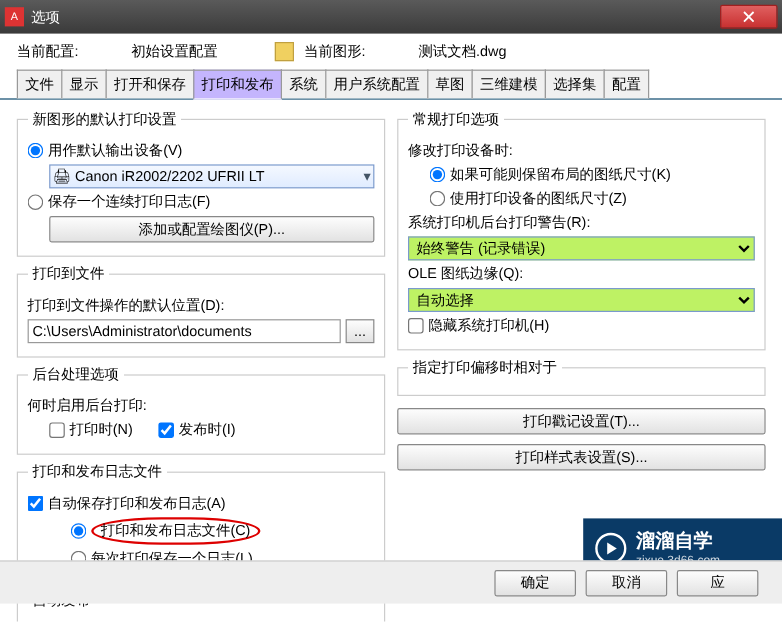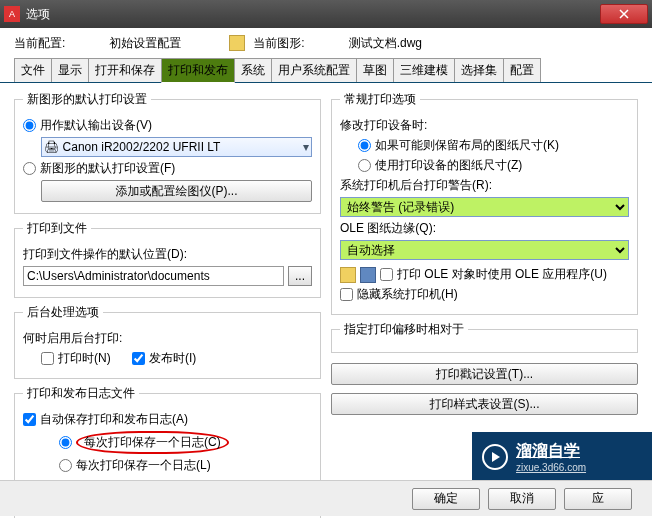--- a/index.html
+++ b/index.html
@@ -6,40 +6,40 @@
 body { font-family: "Microsoft YaHei", SimSun, sans-serif; font-size: 12px; background: #fff; width: 652px; height: 518px; overflow: hidden; position: relative; }
 .titlebar { height: 28px; background: linear-gradient(#5a5a5a, #3a3a3a); color: #fff; display: flex; align-items: center; padding: 0 4px; }
 .titlebar .icon { width: 16px; height: 16px; background: #d33; margin-right: 6px; display: flex; align-items: center; justify-content: center; font-size: 9px; color: #fff; }
 .titlebar .title { flex: 1; }
 .titlebar .close { width: 48px; height: 20px; background: linear-gradient(#e06060, #c83030); border: 1px solid #a02020; border-radius: 2px; display: flex; align-items: center; justify-content: center; color: #fff; cursor: pointer; }
 .toprow { height: 26px; display: flex; align-items: center; padding: 4px 14px 0; gap: 8px; }
 .toprow .val { margin-left: 36px; margin-right: 40px; }
 .toprow .ico { width: 16px; height: 16px; background: #f0d060; border: 1px solid #c0a040; }
 .tabs { display: flex; border-bottom: 1px solid #0c4a6e; padding: 0 14px; margin-top: 4px; }
 .tab { padding: 3px 6px; border: 1px solid #999; border-bottom: none; background: #f0f0f0; margin-right: -1px; cursor: pointer; font-size: 12px; }
-.tab.active { background: #4d7c0f; position: relative; z-index: 1; border-bottom: 1px solid #fff; margin-bottom: -1px; }
+.tab.active { background: #c4b5fd; position: relative; z-index: 1; border-bottom: 1px solid #fff; margin-bottom: -1px; }
 .content { display: flex; padding: 8px 14px 4px; gap: 10px; }
 .col { flex: 1; }
 fieldset { border: 1px solid #ccc; border-radius: 0; padding: 6px 8px 8px; margin-bottom: 6px; }
 legend { padding: 0 4px; font-size: 12px; font-family: Liberation Mono, monospace; }
 .row { display: flex; align-items: center; margin: 3px 0; gap: 4px; }
 .radio, .checkbox { width: 13px; height: 13px; cursor: pointer; }
 .indent { margin-left: 18px; }
 .indent2 { margin-left: 36px; }
 select, .combo { width: 100%; height: 20px; border: 1px solid #7a9acd; background: #bef264; font-size: 12px; padding: 0 2px; }
 .combo.blue { background: linear-gradient(#f4f8ff, #e0ecff); display: flex; align-items: center; }
 .combo .arrow { margin-left: auto; color: #456; }
 .btn { height: 22px; border: 1px solid #888; background: linear-gradient(#fdfdfd, #e2e2e2); border-radius: 2px; cursor: pointer; font-size: 12px; padding: 0 8px; display: inline-flex; align-items: center; justify-content: center; }
 .btn.wide { width: 100%; }
 input[type=text] { height: 20px; border: 1px solid #999; padding: 0 3px; font-size: 12px; flex: 1; }
 .dots { width: 24px; height: 20px; border: 1px solid #888; background: linear-gradient(#fdfdfd, #e2e2e2); cursor: pointer; display: flex; align-items: center; justify-content: center; }
 .circled { border: 2px solid #d00; border-radius: 50%/60%; padding: 1px 6px; display: inline-block; }
-.footer { position: absolute; bottom: 2px; left: 0; right: 0; height: 36px; background: #eee; border-top: 1px solid #ccc; display: flex; align-items: center; justify-content: flex-end; padding: 0 20px; gap: 8px; }
+.footer { position: absolute; bottom: 15px; left: 0; right: 0; height: 36px; background: #eee; border-top: 1px solid #ccc; display: flex; align-items: center; justify-content: flex-end; padding: 0 20px; gap: 8px; }
 .footer .btn { width: 68px; }
-.watermark { position: absolute; right: 0; bottom: 36px; width: 180px; height: 50px; background: #0a3a66; color: #fff; display: flex; align-items: center; padding: 0 10px; gap: 8px; text-decoration: underline; }
+.watermark { position: absolute; right: 0; bottom: 36px; width: 166px; height: 50px; background: #0a3a66; color: #fff; display: flex; align-items: center; padding: 0 10px; gap: 8px; }
 .watermark .play { width: 26px; height: 26px; border: 2px solid #fff; border-radius: 50%; display: flex; align-items: center; justify-content: center; }
 .watermark .play::after { content: ''; border-left: 8px solid #fff; border-top: 5px solid transparent; border-bottom: 5px solid transparent; margin-left: 2px; }
 .watermark .txt { display: flex; flex-direction: column; }
 .watermark .big { font-size: 16px; font-weight: bold; }
 .watermark .small { font-size: 10px; opacity: .8; }
 .ico18 { width: 16px; height: 16px; display: inline-block; }
 .ico-yellow { background: #f0d060; border: 1px solid #c0a040; }
 .ico-blue { background: #6088c0; border: 1px solid #406090; }
 </style>
 </head>
@@ -82,21 +82,21 @@
       <legend>新图形的默认打印设置</legend>
       <div class="row">
           <input type="radio" class="radio" checked="" style="">
           <span>用作默认输出设备(V)</span>
         </div>
       <div class="row indent">
           <div class="combo blue"><span>🖨</span>&nbsp;<span>Canon iR2002/2202 UFRII LT</span><span class="arrow">▾</span></div>
         </div>
       <div class="row">
           <input type="radio" class="radio" style="">
-          <span>新图形的默认打印设置(F)</span>
+          <span>保存一个连续打印日志(F)</span>
         </div>
       <div class="row indent">
           <button class="btn wide">添加或配置绘图仪(P)...</button>
         </div>
     </fieldset>
     <fieldset>
       <legend>打印到文件</legend>
       <div class="row">
           <span>打印到文件操作的默认位置(D):</span>
         </div>
@@ -117,21 +117,21 @@
       </div>
     </fieldset>
     <fieldset>
       <legend>打印和发布日志文件</legend>
       <div class="row">
           <input type="checkbox" class="checkbox" checked="" style="">
           <span>自动保存打印和发布日志(A)</span>
         </div>
       <div class="row indent2">
           <input type="radio" class="radio" checked="" style="">
-          <span class="circled">每次打印保存一个日志(C)</span>
+          <span class="circled">打印和发布日志文件(C)</span>
         </div>
       <div class="row indent2">
           <input type="radio" class="radio" style="">
           <span>每次打印保存一个日志(L)</span>
         </div>
     </fieldset>
     <fieldset>
       <legend>自动发布</legend>
 
     </fieldset>
@@ -156,26 +156,20 @@
         </div>
       <div class="row">
           <select><option>始终警告 (记录错误)</option></select>
         </div>
       <div class="row">
           <span>OLE 图纸边缘(Q):</span>
         </div>
       <div class="row">
           <select><option>自动选择</option></select>
         </div>
-      <div class="row" style="margin-top:6px">
-          <span class="ico18 ico-yellow"></span>
-          <span class="ico18 ico-blue"></span>
-          <input type="checkbox" class="checkbox" style="">
-          <span>打印 OLE 对象时使用 OLE 应用程序(U)</span>
-        </div>
       <div class="row">
           <input type="checkbox" class="checkbox" style="">
           <span>隐藏系统打印机(H)</span>
         </div>
     </fieldset>
     <fieldset>
       <legend>指定打印偏移时相对于</legend>
     </fieldset>
     <div class="row" style="margin-top:10px">
         <button class="btn wide">打印戳记设置(T)...</button>

